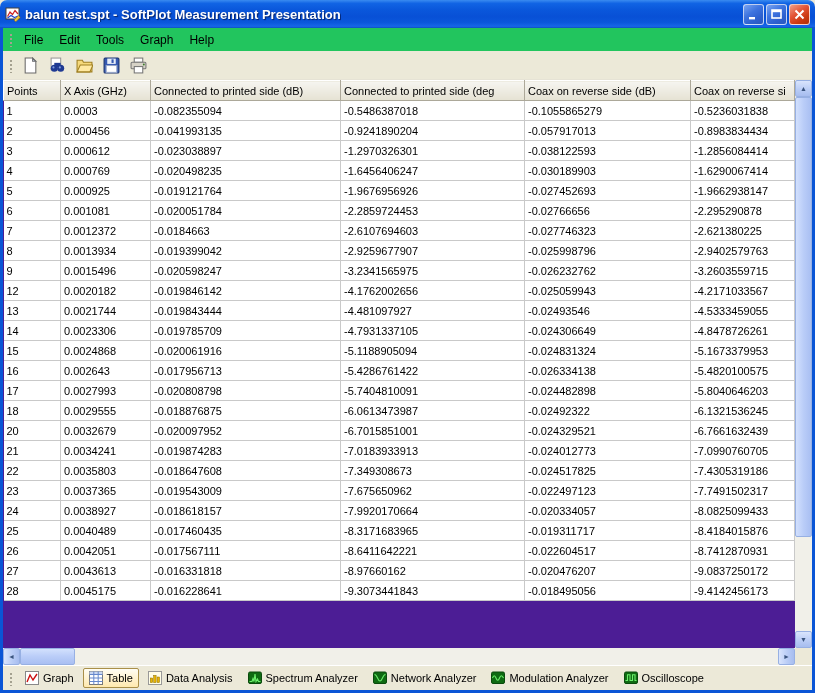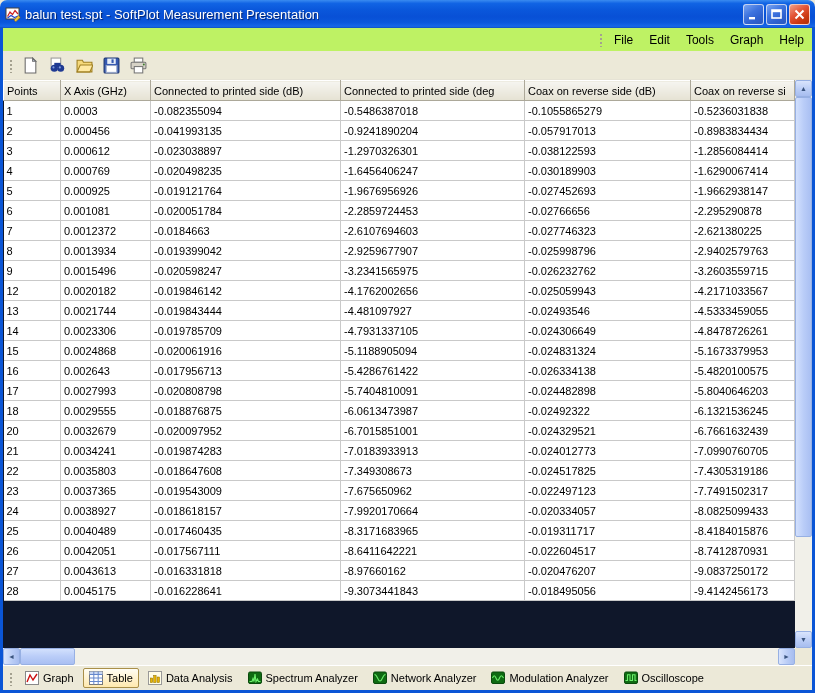--- a/index.html
+++ b/index.html
@@ -2,45 +2,45 @@
 <html><head>
 <meta charset="utf-8">
 <style>
   html,body{margin:0;padding:0;width:815px;height:693px;overflow:hidden;
     font-family:"Liberation Sans","DejaVu Sans",sans-serif;background:#ECE9D8;}
   .window{position:absolute;inset:0;display:flex;flex-direction:column;}
   
   .titlebar{height:28px;flex:0 0 28px;border-radius:7px 7px 0 0;display:flex;align-items:center;
     padding:0 5px;gap:4px;box-sizing:border-box;
     background:linear-gradient(180deg,#3A8BF0 0%,#1164E4 12%,#0A57DB 35%,#0850D6 60%,#0A57DB 80%,#1667E8 94%,#0E4FC0 100%);}
-  .title-text{color:#fff;font-size:13px;font-weight:normal;text-shadow:1px 1px 1px rgba(0,0,30,.6);
+  .title-text{color:#fff;font-size:13px;font-weight:bold;text-shadow:1px 1px 1px rgba(0,0,30,.6);
     white-space:nowrap;overflow:hidden;}
   .win-buttons{margin-left:auto;display:flex;gap:2px;}
   .win-btn{width:21px;height:21px;border-radius:3px;border:1px solid rgba(255,255,255,.7);
     display:flex;align-items:center;justify-content:center;padding:0;cursor:default;}
   .win-btn.minmax{background:linear-gradient(145deg,#7AA4F0 0%,#3E74DF 40%,#2E61CF 70%,#2A58BE 100%);}
   .win-btn.close{background:linear-gradient(145deg,#F0A08A 0%,#E35537 40%,#CC3912 70%,#B03005 100%);}
   
   .winbody{flex:1;display:flex;flex-direction:column;border:3px solid #0A55D6;border-top:none;
     background:#ECE9D8;min-height:0;box-sizing:border-box;}
   .grip{width:5px;height:15px;margin:0 3px;flex:0 0 5px;
     background-image:radial-gradient(circle,#A4A190 1.1px,transparent 1.2px);
     background-size:4px 4px;background-position:1px 1px;}
   
-  .menubar{height:23px;flex:0 0 23px;display:flex;align-items:center;background:#bef264;padding-left:18px;justify-content:flex-end;}
+  .menubar{height:23px;flex:0 0 23px;display:flex;align-items:center;background:#22c55e;padding-left:2px;}
   .menu-item{padding:3px 8px;font-size:12px;color:#000;}
   
   .toolbar{height:28px;flex:0 0 28px;display:flex;align-items:center;background:#ECE9D8;
     padding-left:2px;gap:1px;border-bottom:1px solid #E6E3D5;}
   .tool-btn{width:26px;height:25px;background:transparent;border:1px solid transparent;
     display:flex;align-items:center;justify-content:center;padding:0;}
   
   .table-zone{flex:1;display:flex;flex-direction:column;min-height:0;}
   .grid-row{flex:1;display:flex;min-height:0;}
-  .grid-area{flex:1;background:#0f172a;overflow:hidden;min-width:0;}
+  .grid-area{flex:1;background:#4c1d95;overflow:hidden;min-width:0;}
   table{border-collapse:collapse;table-layout:fixed;width:100%;}
   th{height:20px;box-sizing:border-box;background:linear-gradient(#F6F5F0,#E5E2D3);
     border-right:1px solid #ACA899;border-bottom:1px solid #ACA899;
     border-top:1px solid #FFFFFF;border-left:1px solid #FFFFFF;
     padding:0 3px;font-size:11px;font-weight:normal;text-align:left;white-space:nowrap;overflow:hidden;}
   td{height:20px;box-sizing:border-box;border-right:1px solid #C9C9C9;border-bottom:1px solid #C9C9C9;
     padding:1px 3px;font-size:11px;white-space:nowrap;overflow:hidden;color:#000;background:#fff;}
   
   .vscroll{width:17px;flex:0 0 17px;background:#F1F0E9;display:flex;flex-direction:column;}
   .sb-btn{height:17px;width:17px;flex:0 0 17px;box-sizing:border-box;

